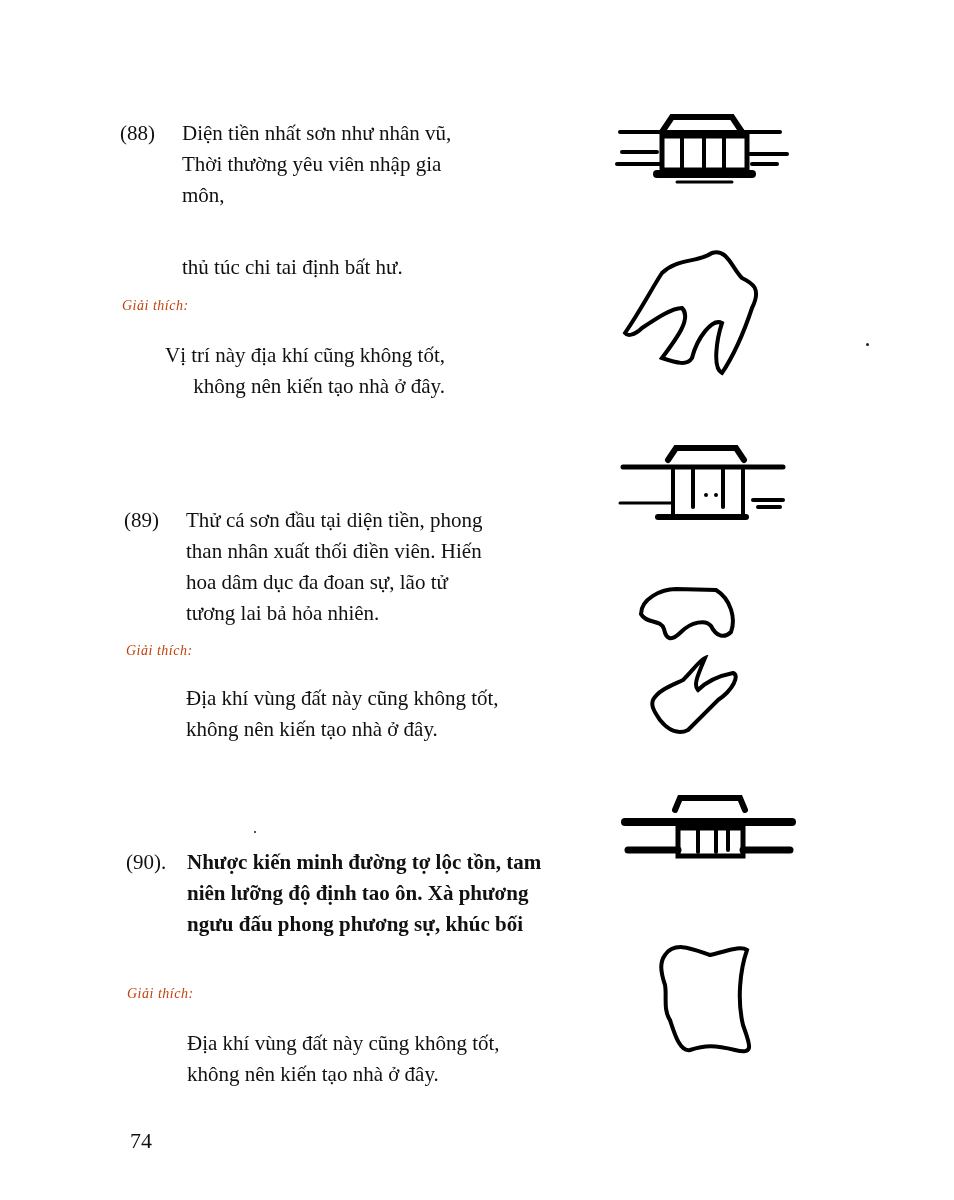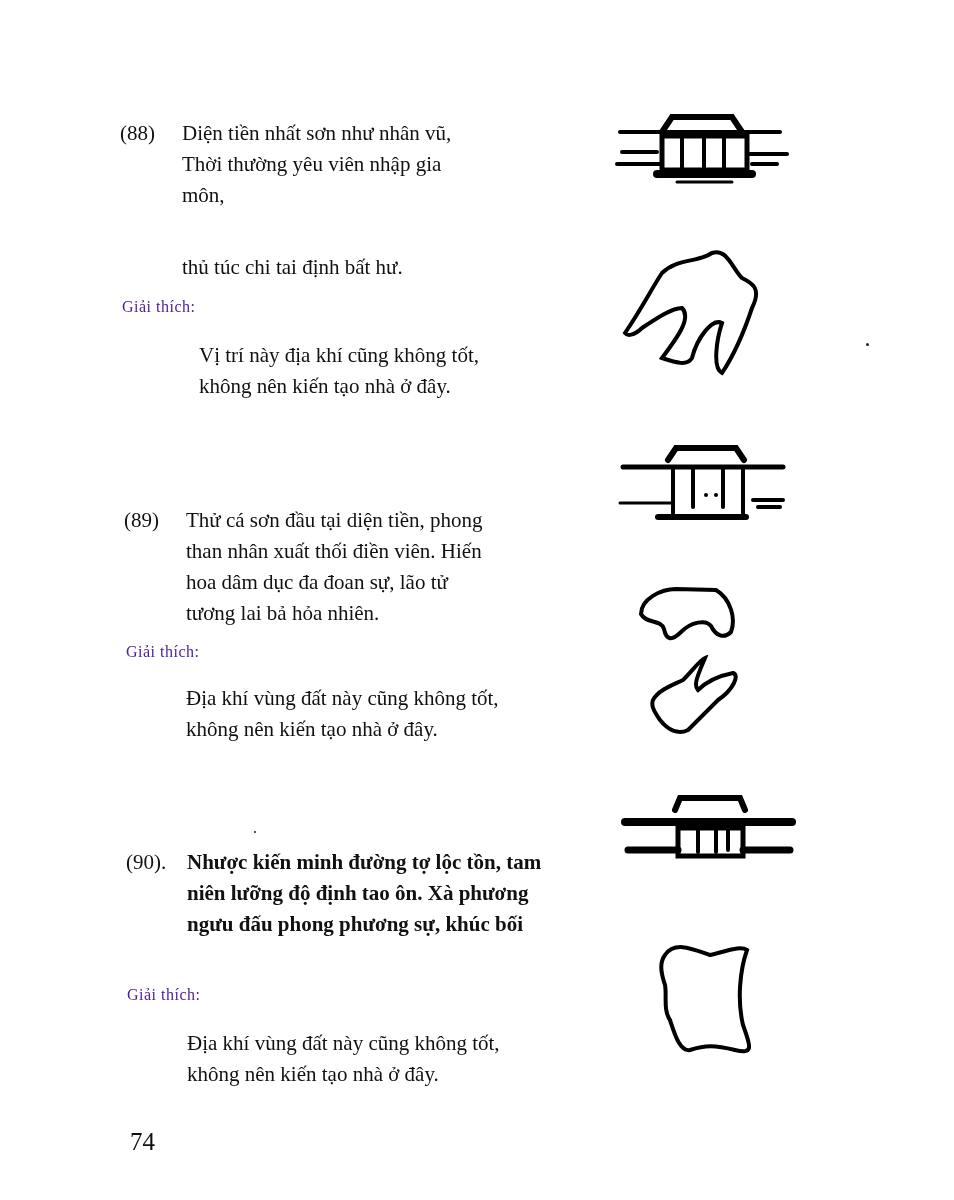--- a/index.html
+++ b/index.html
@@ -1,39 +1,39 @@
 <!DOCTYPE html>
 <html><head>
 <meta charset="utf-8">
 <style>
   html, body { margin: 0; padding: 0; background: #ffffff; }
   body { width: 954px; height: 1200px; position: relative; overflow: hidden;
          font-family: "Liberation Serif", "DejaVu Serif", serif; color: #111; }
   .t { position: absolute; font-size: 21px; line-height: 31px; white-space: nowrap; }
   .num { position: absolute; font-size: 21px; line-height: 31px; text-align: right; }
-  .label { position: absolute; font-size: 16px; color: #4c1d95; letter-spacing: 0.5px; }
+  .label { position: absolute; font-style: italic; font-size: 14px; color: #c2410c; letter-spacing: 0.5px; }
   .line { display: block; }
   .fig { position: absolute; }
-  .page-no { position: absolute; font-size: 25px; left: 130px; top: 1128px; }
+  .page-no { position: absolute; font-size: 22px; left: 130px; top: 1128px; }
   .dot { position: absolute; width: 3px; height: 3px; background: #222; border-radius: 50%; }
 </style>
 </head>
 <body>
 
 <div class="num" style="left:120px; top:118px;">(88)</div>
 <div class="t" style="left:182px; top:118px;">
   <span class="line">Diện tiền nhất sơn như nhân vũ,</span>
   <span class="line">Thời thường yêu viên nhập gia</span>
   <span class="line">môn,</span>
 </div>
 <div class="t" style="left:182px; top:252px;">
   <span class="line">thủ túc chi tai định bất hư.</span>
 </div>
 <div class="label" style="left:122px; top:298px;">Giải thích:</div>
-<div class="t" style="left:199px; top:340px;">
+<div class="t" style="left:165px; top:340px;text-align:right;">
   <span class="line">Vị trí này địa khí cũng không tốt,</span>
   <span class="line">không nên kiến tạo nhà ở đây.</span>
 </div>
 
 <div class="num" style="left:124px; top:505px;">(89)</div>
 <div class="t" style="left:186px; top:505px;">
   <span class="line">Thử cá sơn đầu tại diện tiền, phong</span>
   <span class="line">than nhân xuất thối điền viên. Hiến</span>
   <span class="line">hoa dâm dục đa đoan sự, lão tử</span>
   <span class="line">tương lai bả hỏa nhiên.</span>

